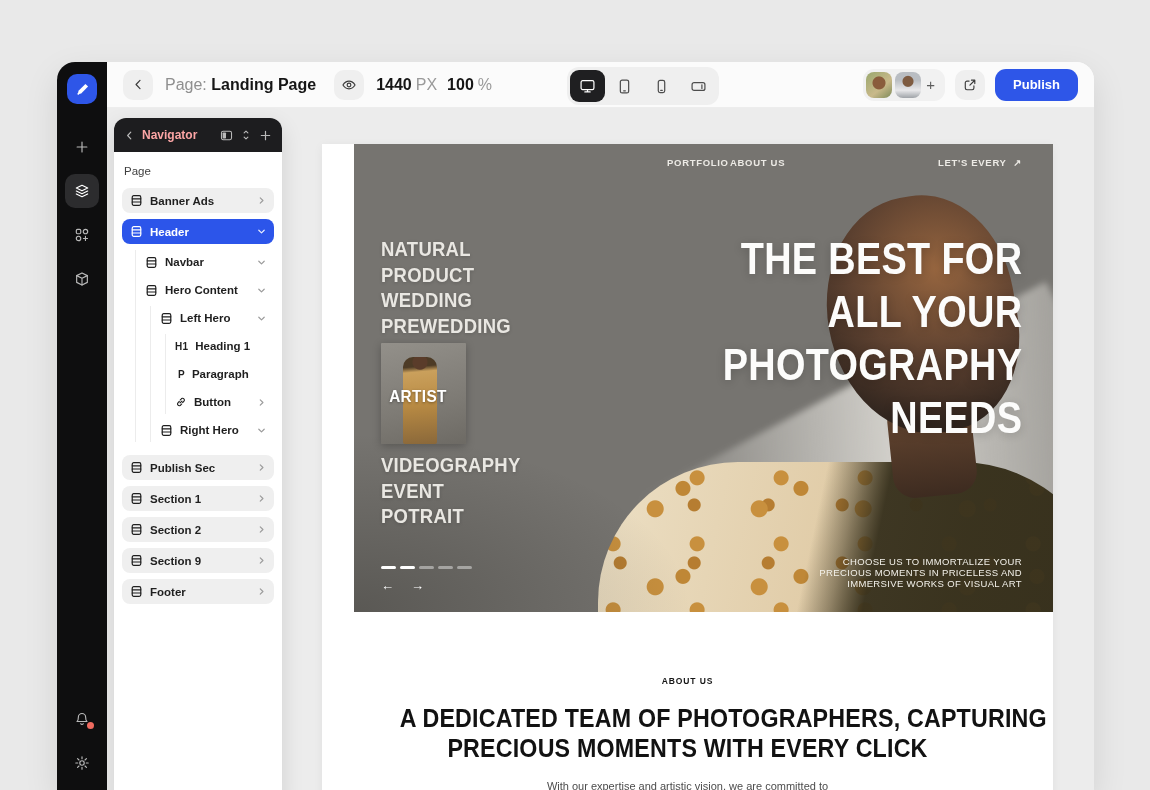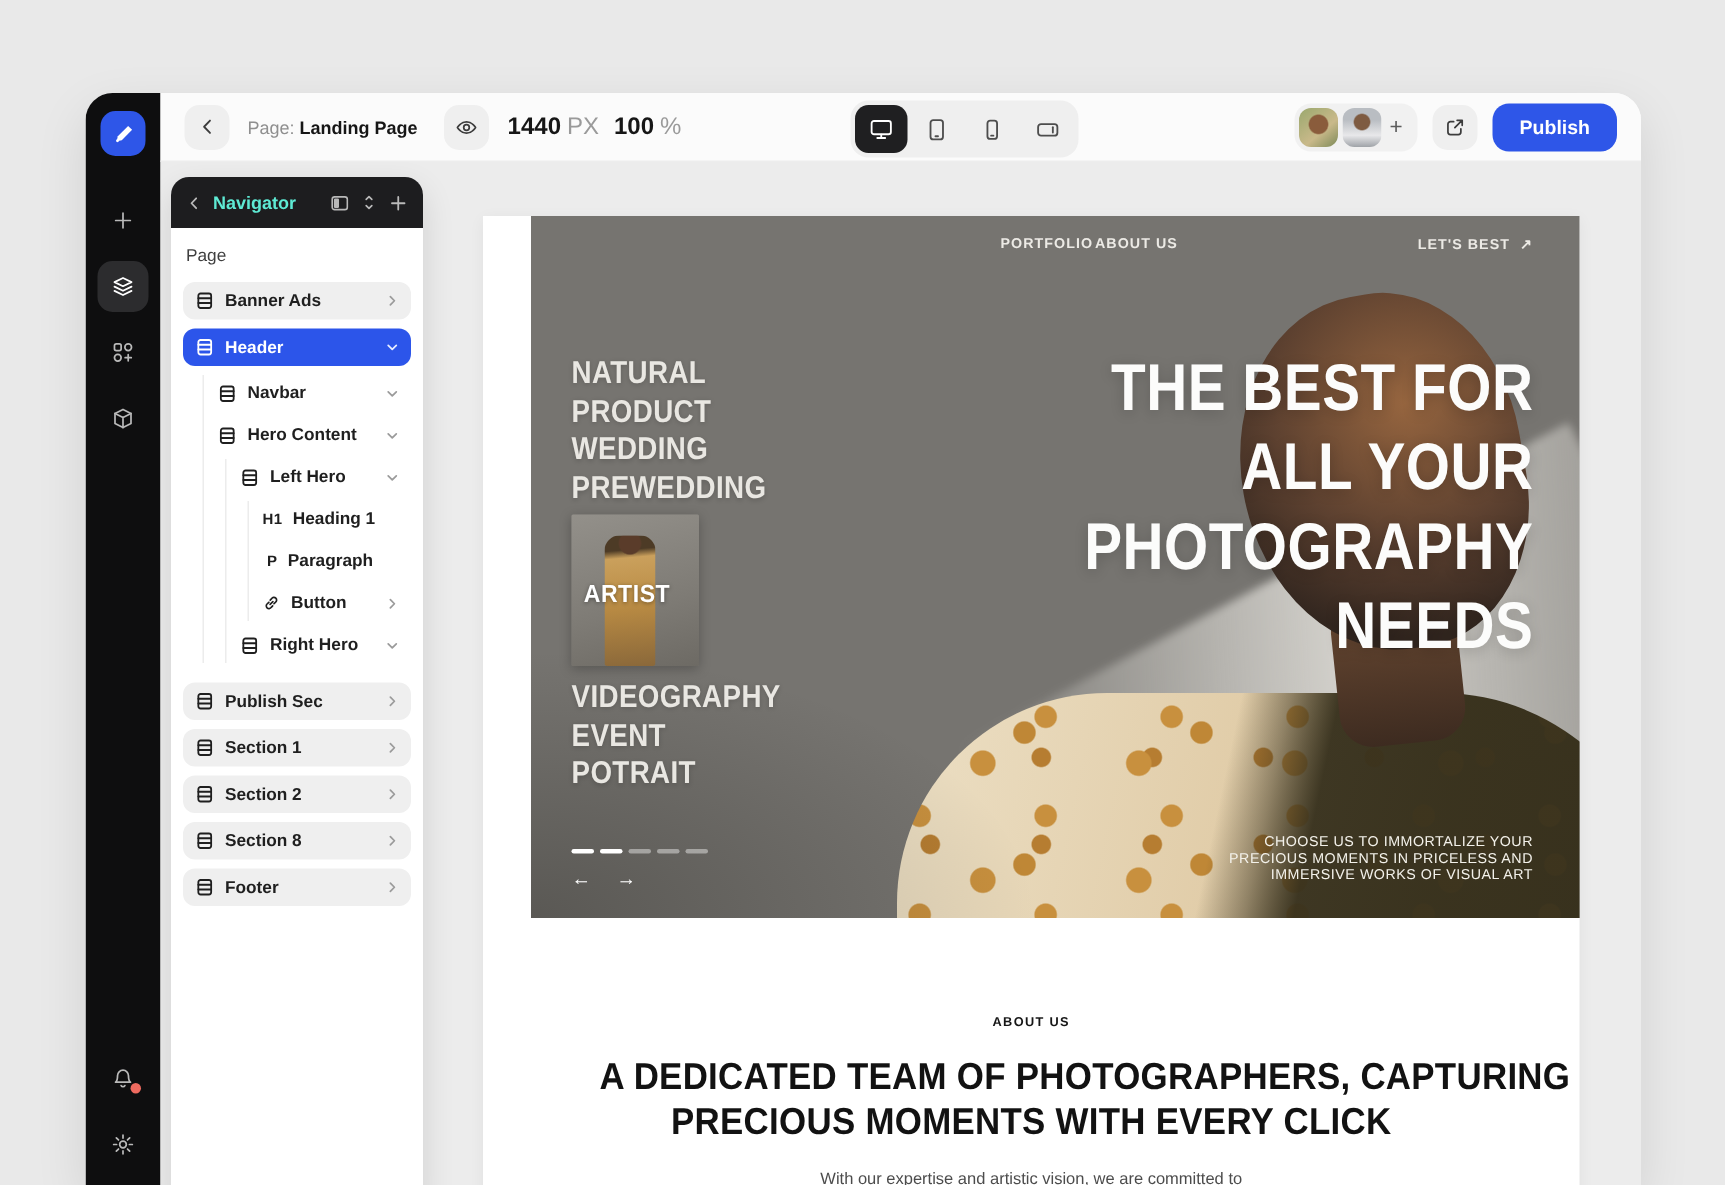--- a/index.html
+++ b/index.html
@@ -18,21 +18,21 @@
   .logo { width:30px; height:30px; border-radius:10px; background:#2e56e8; display:grid; place-items:center; margin-bottom:26px; }
   .rail-btn { width:34px; height:34px; border-radius:10px; display:grid; place-items:center; color:#b9b9b9; margin-bottom:10px; cursor:pointer; position:relative; }
   .rail-btn.active { background:#2c2c2e; color:#fff; }
   .rail-spacer { flex:1; }
   .dot { position:absolute; right:5px; bottom:7px; width:7px; height:7px; border-radius:50%; background:#ee6a5f; }
 
   
   .main { flex:1; display:flex; flex-direction:column; min-width:0; }
   .topbar { height:46px; background:#fbfbfb; border-bottom:1px solid #ededed; display:flex; align-items:center; padding:0 16px; gap:12px; position:relative; flex:none; }
   .tb-btn { width:30px; height:30px; border-radius:10px; background:#efefef; display:grid; place-items:center; color:#3c3c3c; cursor:pointer; flex:none; }
-  .page-title { font-size:12px; color:#8f8f8f; white-space:nowrap; }
+  .page-title { font-size:16px; color:#8f8f8f; white-space:nowrap; }
   .page-title b { color:#161616; font-weight:700; }
   .dims { font-size:16px; color:#9a9a9a; white-space:nowrap; display:flex; gap:4px; align-items:center; }
   .dims b { color:#161616; font-weight:700; }
   .device-group { position:absolute; left:calc(50% + 42px); transform:translateX(-50%); top:5px;
     background:#efefef; border-radius:12px; padding:3px; display:flex; gap:2px; }
   .device { width:35px; height:32px; border-radius:9px; display:grid; place-items:center; color:#4d4d4d; cursor:pointer; }
   .device.active { background:#1f1f21; color:#fff; }
   .right-cluster { margin-left:auto; display:flex; align-items:center; gap:10px; }
   .collab { background:#f1f1f1; border-radius:11px; padding:3px 8px 3px 3px; display:flex; align-items:center; gap:3px; }
   .avatar { width:26px; height:26px; border-radius:8px; flex:none; }
@@ -40,21 +40,21 @@
   .avatar.a2 { background:radial-gradient(circle at 50% 36%, #7e5b41 0 5px, transparent 6px), linear-gradient(180deg,#b9bdc2 30%,#e8e8ea 70%,#9fa3a8); }
   .collab-plus { color:#5c5c5c; font-size:15px; padding:0 2px; cursor:pointer; line-height:1; }
   .publish { background:#2e56e8; color:#fff; border:none; border-radius:11px; padding:0 18px; height:32px; font-size:13px; font-weight:600; font-family:inherit; cursor:pointer; }
 
   
   .canvas { flex:1; position:relative; background:#ececec; overflow:hidden; }
 
   
   .navigator { position:absolute; left:7px; top:10px; bottom:-14px; width:168px; background:#fff; border-radius:12px;
     box-shadow:0 8px 22px rgba(0,0,0,.12); display:flex; flex-direction:column; }
-  .nav-head { height:34px; background:#1d1d1f; border-radius:12px 12px 0 0; display:flex; align-items:center; gap:7px; padding:0 10px; color:#5eead4; flex:none; }
+  .nav-head { height:34px; background:#1d1d1f; border-radius:12px 12px 0 0; display:flex; align-items:center; gap:7px; padding:0 10px; color:#fca5a5; flex:none; }
   .nav-head .title { font-size:12px; font-weight:700; }
   .nav-head .spacer { flex:1; }
   .nav-head .hic { color:#b9b9b9; cursor:pointer; display:grid; place-items:center; }
   .nav-body { padding:10px 8px 8px; overflow:hidden; }
   .root-label { font-size:11.5px; color:#3f3f3f; margin:3px 2px 11px; cursor:pointer; }
   .row { height:25px; display:flex; align-items:center; gap:7px; border-radius:8px; padding:0 8px; margin-bottom:6px;
     font-size:11.5px; font-weight:700; color:#1f1f1f; cursor:pointer; }
   .row .lbl { white-space:nowrap; overflow:hidden; }
   .row.pill { background:#efefef; }
   .row.selected { background:#2c55ea; color:#fff; }
@@ -251,21 +251,21 @@
         <div class="hero">
           <div class="streak"></div>
           <div class="torso"></div>
           <div class="neck"></div>
           <div class="head"></div>
           <div class="shade"></div>
 
           <div class="hero-nav">
             <span class="hnav-link" style="left:313px">PORTFOLIO</span>
             <span class="hnav-link" style="left:376px">ABOUT US</span>
-            <span class="hnav-link" style="right:31px"><span>LET'S BEST</span>&nbsp;&nbsp;<span>↗</span></span>
+            <span class="hnav-link" style="right:31px"><span>LET'S EVERY</span>&nbsp;&nbsp;<span>↗</span></span>
           </div>
 
           <div class="word-list list-top cond">
             <div>NATURAL</div>
             <div>PRODUCT</div>
             <div>WEDDING</div>
             <div>PREWEDDING</div>
           </div>
 
           <div class="artist-card">
@@ -515,21 +515,21 @@
               </span>
           </div>
 
           <div class="row pill">
             <span class="ric">
                 <svg class="ic" width="13" height="13" viewBox="0 0 14 14">
                   <rect x="2.4" y="1.8" width="9.2" height="10.4" rx="1.6"></rect>
                   <path d="M2.4 5.2h9.2M2.4 8.6h9.2"></path>
                 </svg>
               </span>
-            <span class="lbl">Section 8</span>
+            <span class="lbl">Section 9</span>
             <span class="chev">
                 <svg class="ic" width="9" height="9" viewBox="0 0 10 10">
                   <path d="M3.6 2l3 3-3 3"></path>
                 </svg>
               </span>
           </div>
 
           <div class="row pill">
             <span class="ric">
                 <svg class="ic" width="13" height="13" viewBox="0 0 14 14">

